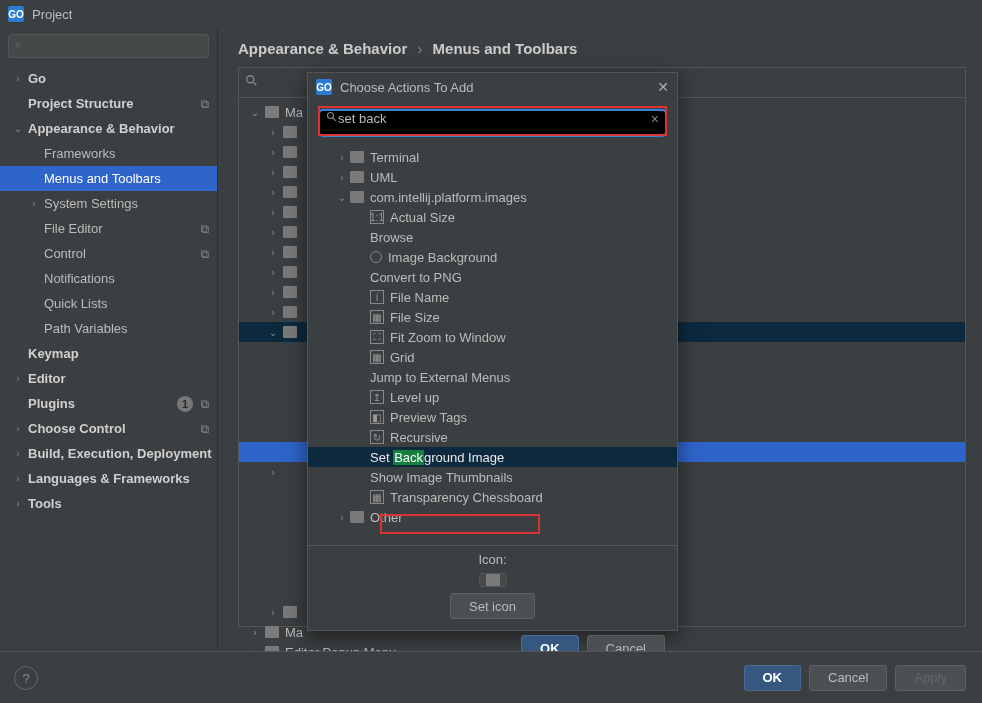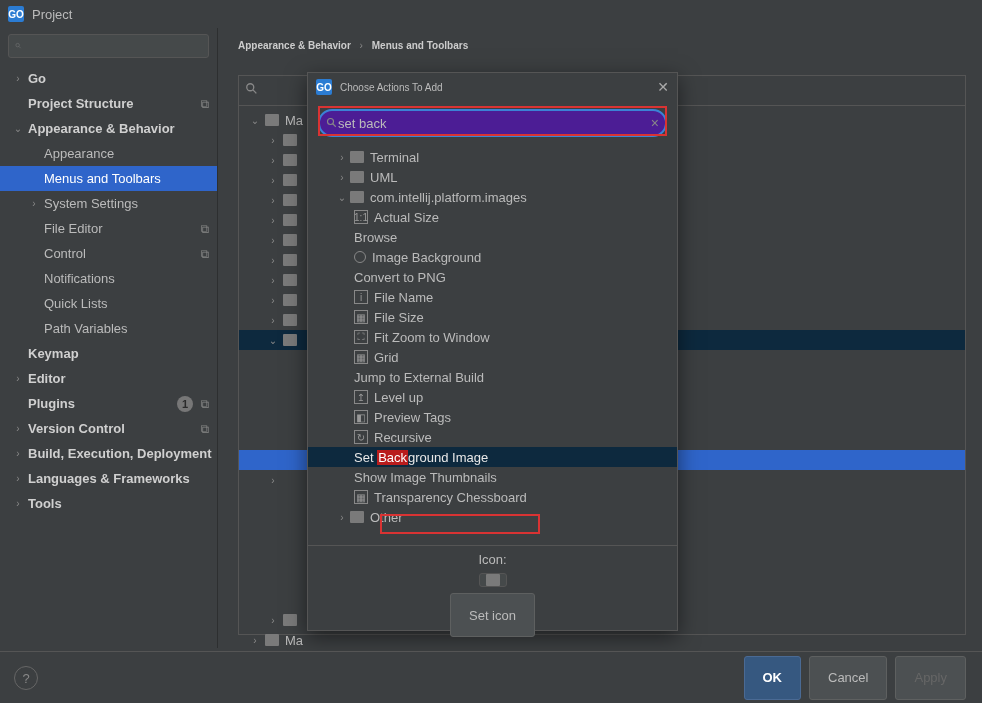--- a/index.html
+++ b/index.html
@@ -21,63 +21,63 @@
 .tree-item { display: flex; align-items: center; height: 25px; padding-left: 12px; cursor: pointer; color: #bbbbbb; position: relative; }
 .tree-item.selected { background: #2f65ca; color: #fff; }
 .tree-item.selected .lbl { color: #fff; }
 .tree-item .chev { width: 12px; display: inline-flex; justify-content: center; font-size: 10px; color: #888; margin-right: 4px; }
 .tree-item.depth-1 { padding-left: 28px; }
 .tree-item .lbl.bold { font-weight: bold; color: #d0d0d0; }
 .tree-item .badge-right { position: absolute; right: 8px; color: #888; font-size: 12px; }
 .badge-count { display:inline-flex; width:16px;height:16px;border-radius:50%;background:#777;color:#2b2b2b;font-weight:bold;font-size:11px;align-items:center;justify-content:center;margin-left:4px; position:absolute; right:24px; }
 
 .content { flex: 1; padding: 12px 16px 0 20px; position: relative; }
-.breadcrumb { font-size: 10px; font-weight: bold; color: #cccccc; margin-bottom: 24px; }
+.breadcrumb { font-size: 15px; font-weight: bold; color: #cccccc; margin-bottom: 10px; }
 .breadcrumb .sep { color: #888; margin: 0 6px; font-weight: normal; }
 
 .menus-panel { background: #3c3f41; border: 1px solid #555; height: 560px; position: relative; }
 .menus-toolbar { height: 30px; border-bottom: 1px solid #555; display: flex; align-items: center; padding: 0 6px; }
 .menus-toolbar .msearch { background: #3c3f41; flex:0 0 28px; }
 .menus-tree { padding-top: 4px; }
 .mt-item { display:flex; align-items:center; height:20px; color:#bbbbbb; }
 .mt-item .chev { width:12px; font-size:10px; color:#888; display:inline-flex; justify-content:center; margin-right:4px; }
 .mt-item .folder { width:14px; height:12px; background:#7a7a7a; display:inline-block; margin-right:6px; border-radius:1px; }
 .mt-item.d0 { padding-left: 10px; }
 .mt-item.d1 { padding-left: 28px; }
 .mt-item.sel-row { background: #2f65ca; color:#fff; }
 .mt-item.sel-inactive { background: #0d293e; color:#ddd; }
 
 .footer-bar { position: absolute; bottom: 0; left: 0; right: 0; height: 52px; border-top: 1px solid #555; background: #3c3f41; display: flex; align-items: center; justify-content: flex-end; padding: 0 16px; gap: 8px; }
-.btn { height: 44px; padding: 0 18px; border: 1px solid #5e6060; background: #4c5052; color: #bbbbbb; border-radius: 3px; font-size: 13px; cursor: pointer; }
+.btn { height: 26px; padding: 0 18px; border: 1px solid #5e6060; background: #4c5052; color: #bbbbbb; border-radius: 3px; font-size: 13px; cursor: pointer; }
 .btn.primary { background: #365880; border-color: #4a6a94; color: #fff; font-weight: bold; }
 .btn.disabled { color: #666; }
 .help-circle { position: absolute; left: 14px; bottom: 13px; width: 24px; height: 24px; border: 1px solid #666; border-radius: 50%; display: flex; align-items: center; justify-content: center; color: #888; cursor: pointer; }
 
 
 .modal { position: absolute; left: 307px; top: 72px; width: 371px; height: 559px; background: #3c3f41; border: 1px solid #555; box-shadow: 0 6px 20px rgba(0,0,0,.5); }
 .modal-title { height: 28px; display: flex; align-items: center; padding: 0 8px; }
 .modal-title .app-icon { width: 16px; height: 16px; background: #2b7cd3; color: #fff; font-weight: bold; font-size: 10px; display: flex; align-items: center; justify-content: center; border-radius: 2px; margin-right: 8px; }
-.modal-title .txt { color: #bbbbbb; font-size: 10px; flex: 1; }
+.modal-title .txt { color: #bbbbbb; font-size: 13px; flex: 1; }
 .modal-title .close { color: #aaa; cursor: pointer; font-size: 14px; }
 
-.modal-search { margin: 8px 10px; border: 2px solid #3b82d6; border-radius: 14px; background: #4c1d95; height: 28px; display:flex; align-items:center; padding:0 6px; position: relative; }
+.modal-search { margin: 8px 10px; border: 2px solid #3b82d6; border-radius: 5px; background: #000000; height: 28px; display:flex; align-items:flex-start; padding:0 6px; position: relative; }
 .modal-search input { flex:1; background:transparent; border:0; outline:none; color:#bbb; font-size:13px; }
 .modal-search .clear-x { color:#888; cursor:pointer; font-size:14px; }
 .modal-search-highlight { position: absolute; left:10px; right:10px; top:33px; height:30px; border:2px solid #d93333; pointer-events:none; }
 
 .action-tree { height: 400px; overflow: hidden; padding: 2px 0; }
 .at-item { display:flex; align-items:center; height:20px; color:#bbbbbb; }
 .at-item.d0 { padding-left: 28px; }
-.at-item.d1 { padding-left: 32px; align-items: center; }
+.at-item.d1 { padding-left: 48px; align-items: center; }
 .at-item .chev { width:12px; font-size:10px; color:#888; margin-right:2px; display:inline-flex; justify-content:center; }
 .at-item .folder { width:14px; height:12px; background:#7a7a7a; display:inline-block; margin-right:6px; border-radius:1px; }
 .at-item .aicon { width:14px; height:14px; display:inline-flex; align-items:center; justify-content:center; margin-right:6px; font-size:10px; border:1px solid #888; color:#999; }
 .at-item .radio { width:12px;height:12px;border:1px solid #888;border-radius:50%;margin-right:6px;display:inline-block; }
 .at-item.sel { background: #0d293e; color: #e8e8e8; }
-.at-item .hl { background: #b91c1c; color: #fff; padding:0 1px; }
+.at-item .hl { background: #15803d; color: #fff; padding:0 1px; }
 
 .result-highlight { position:absolute; left:72px; top:441px; width:160px; height:20px; border:2px solid #d93333; pointer-events:none; }
 
 .modal-icon-row { display:flex; align-items:center; gap:6px; padding: 6px 10px; border-top:1px solid #555;flex-direction:column; }
 .modal-icon-row .icon-input { flex:1; height:24px; background:#45494a; border:1px solid #555; border-radius:3px; display:flex; align-items:center; justify-content:flex-end; padding:0 6px; }
 .modal-icon-row .folder-ic { width:14px;height:12px;background:#7a7a7a;border-radius:1px; }
 
 .modal-buttons { display:flex; justify-content:flex-end; gap:8px; padding: 10px 12px 12px; }
 
 svg.magnify { stroke:#888; fill:none; stroke-width:1.5; }
@@ -111,21 +111,21 @@
           <span class="chev"></span>
           <span class="lbl bold">Project Structure</span>
           <span class="badge-right">⧉</span>
         </div>
         <div class="tree-item depth-0">
           <span class="chev">⌄</span>
           <span class="lbl bold">Appearance &amp; Behavior</span>
         </div>
         <div class="tree-item depth-1">
           <span class="chev"></span>
-          <span class="lbl">Appearance</span>
+          <span class="lbl">Frameworks</span>
         </div>
         <div class="tree-item depth-1 selected">
           <span class="chev"></span>
           <span class="lbl">Menus and Toolbars</span>
         </div>
         <div class="tree-item depth-1">
           <span class="chev">›</span>
           <span class="lbl">System Settings</span>
         </div>
         <div class="tree-item depth-1">
@@ -159,21 +159,21 @@
           <span class="lbl bold">Editor</span>
         </div>
         <div class="tree-item depth-0">
           <span class="chev"></span>
           <span class="lbl bold">Plugins</span>
           <span class="badge-count">1</span>
           <span class="badge-right">⧉</span>
         </div>
         <div class="tree-item depth-0">
           <span class="chev">›</span>
-          <span class="lbl bold">Version Control</span>
+          <span class="lbl bold">Choose Control</span>
           <span class="badge-right">⧉</span>
         </div>
         <div class="tree-item depth-0">
           <span class="chev">›</span>
           <span class="lbl bold">Build, Execution, Deployment</span>
         </div>
         <div class="tree-item depth-0">
           <span class="chev">›</span>
           <span class="lbl bold">Languages &amp; Frameworks</span>
         </div>
@@ -397,21 +397,21 @@
         <span class="aicon">⛶</span>
         <span>Fit Zoom to Window</span>
       </div>
       <div class="at-item d1">
         <span class="chev"></span>
         <span class="aicon">▦</span>
         <span>Grid</span>
       </div>
       <div class="at-item d1">
         <span class="chev"></span>
-        <span>Jump to External Build</span>
+        <span>Jump to External Menus</span>
       </div>
       <div class="at-item d1">
         <span class="chev"></span>
         <span class="aicon">↥</span>
         <span>Level up</span>
       </div>
       <div class="at-item d1">
         <span class="chev"></span>
         <span class="aicon">◧</span>
         <span>Preview Tags</span>

